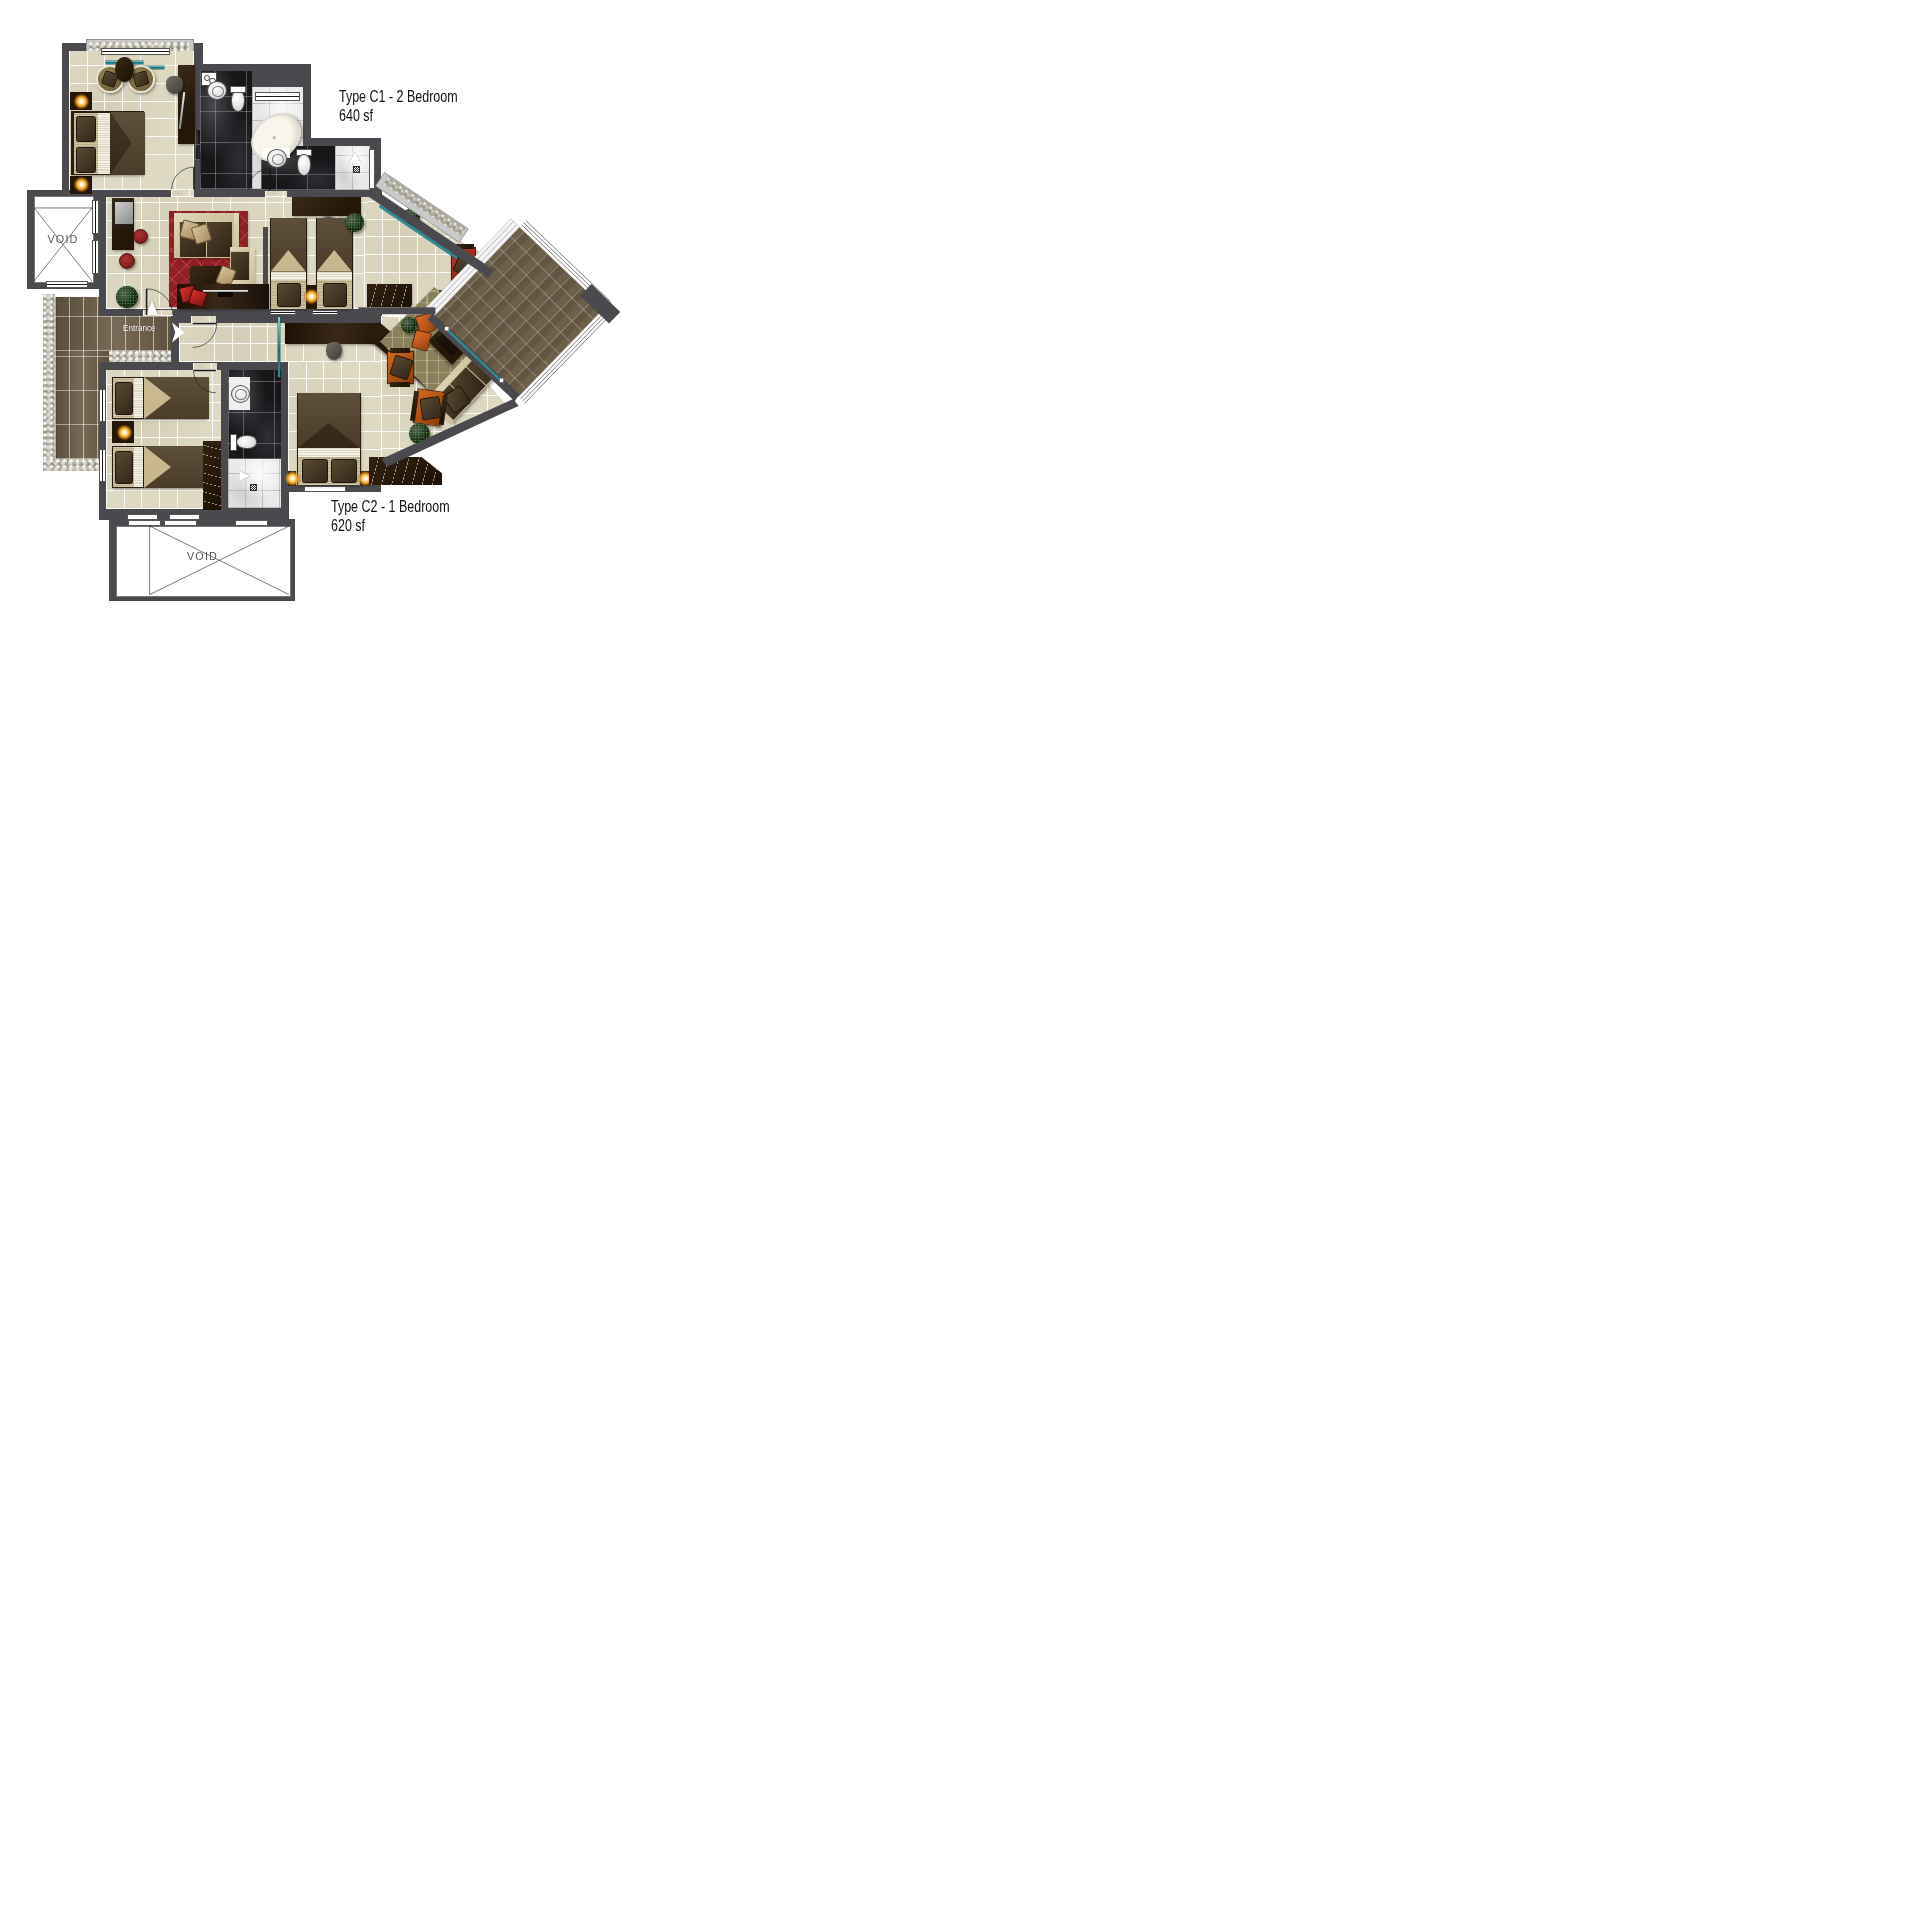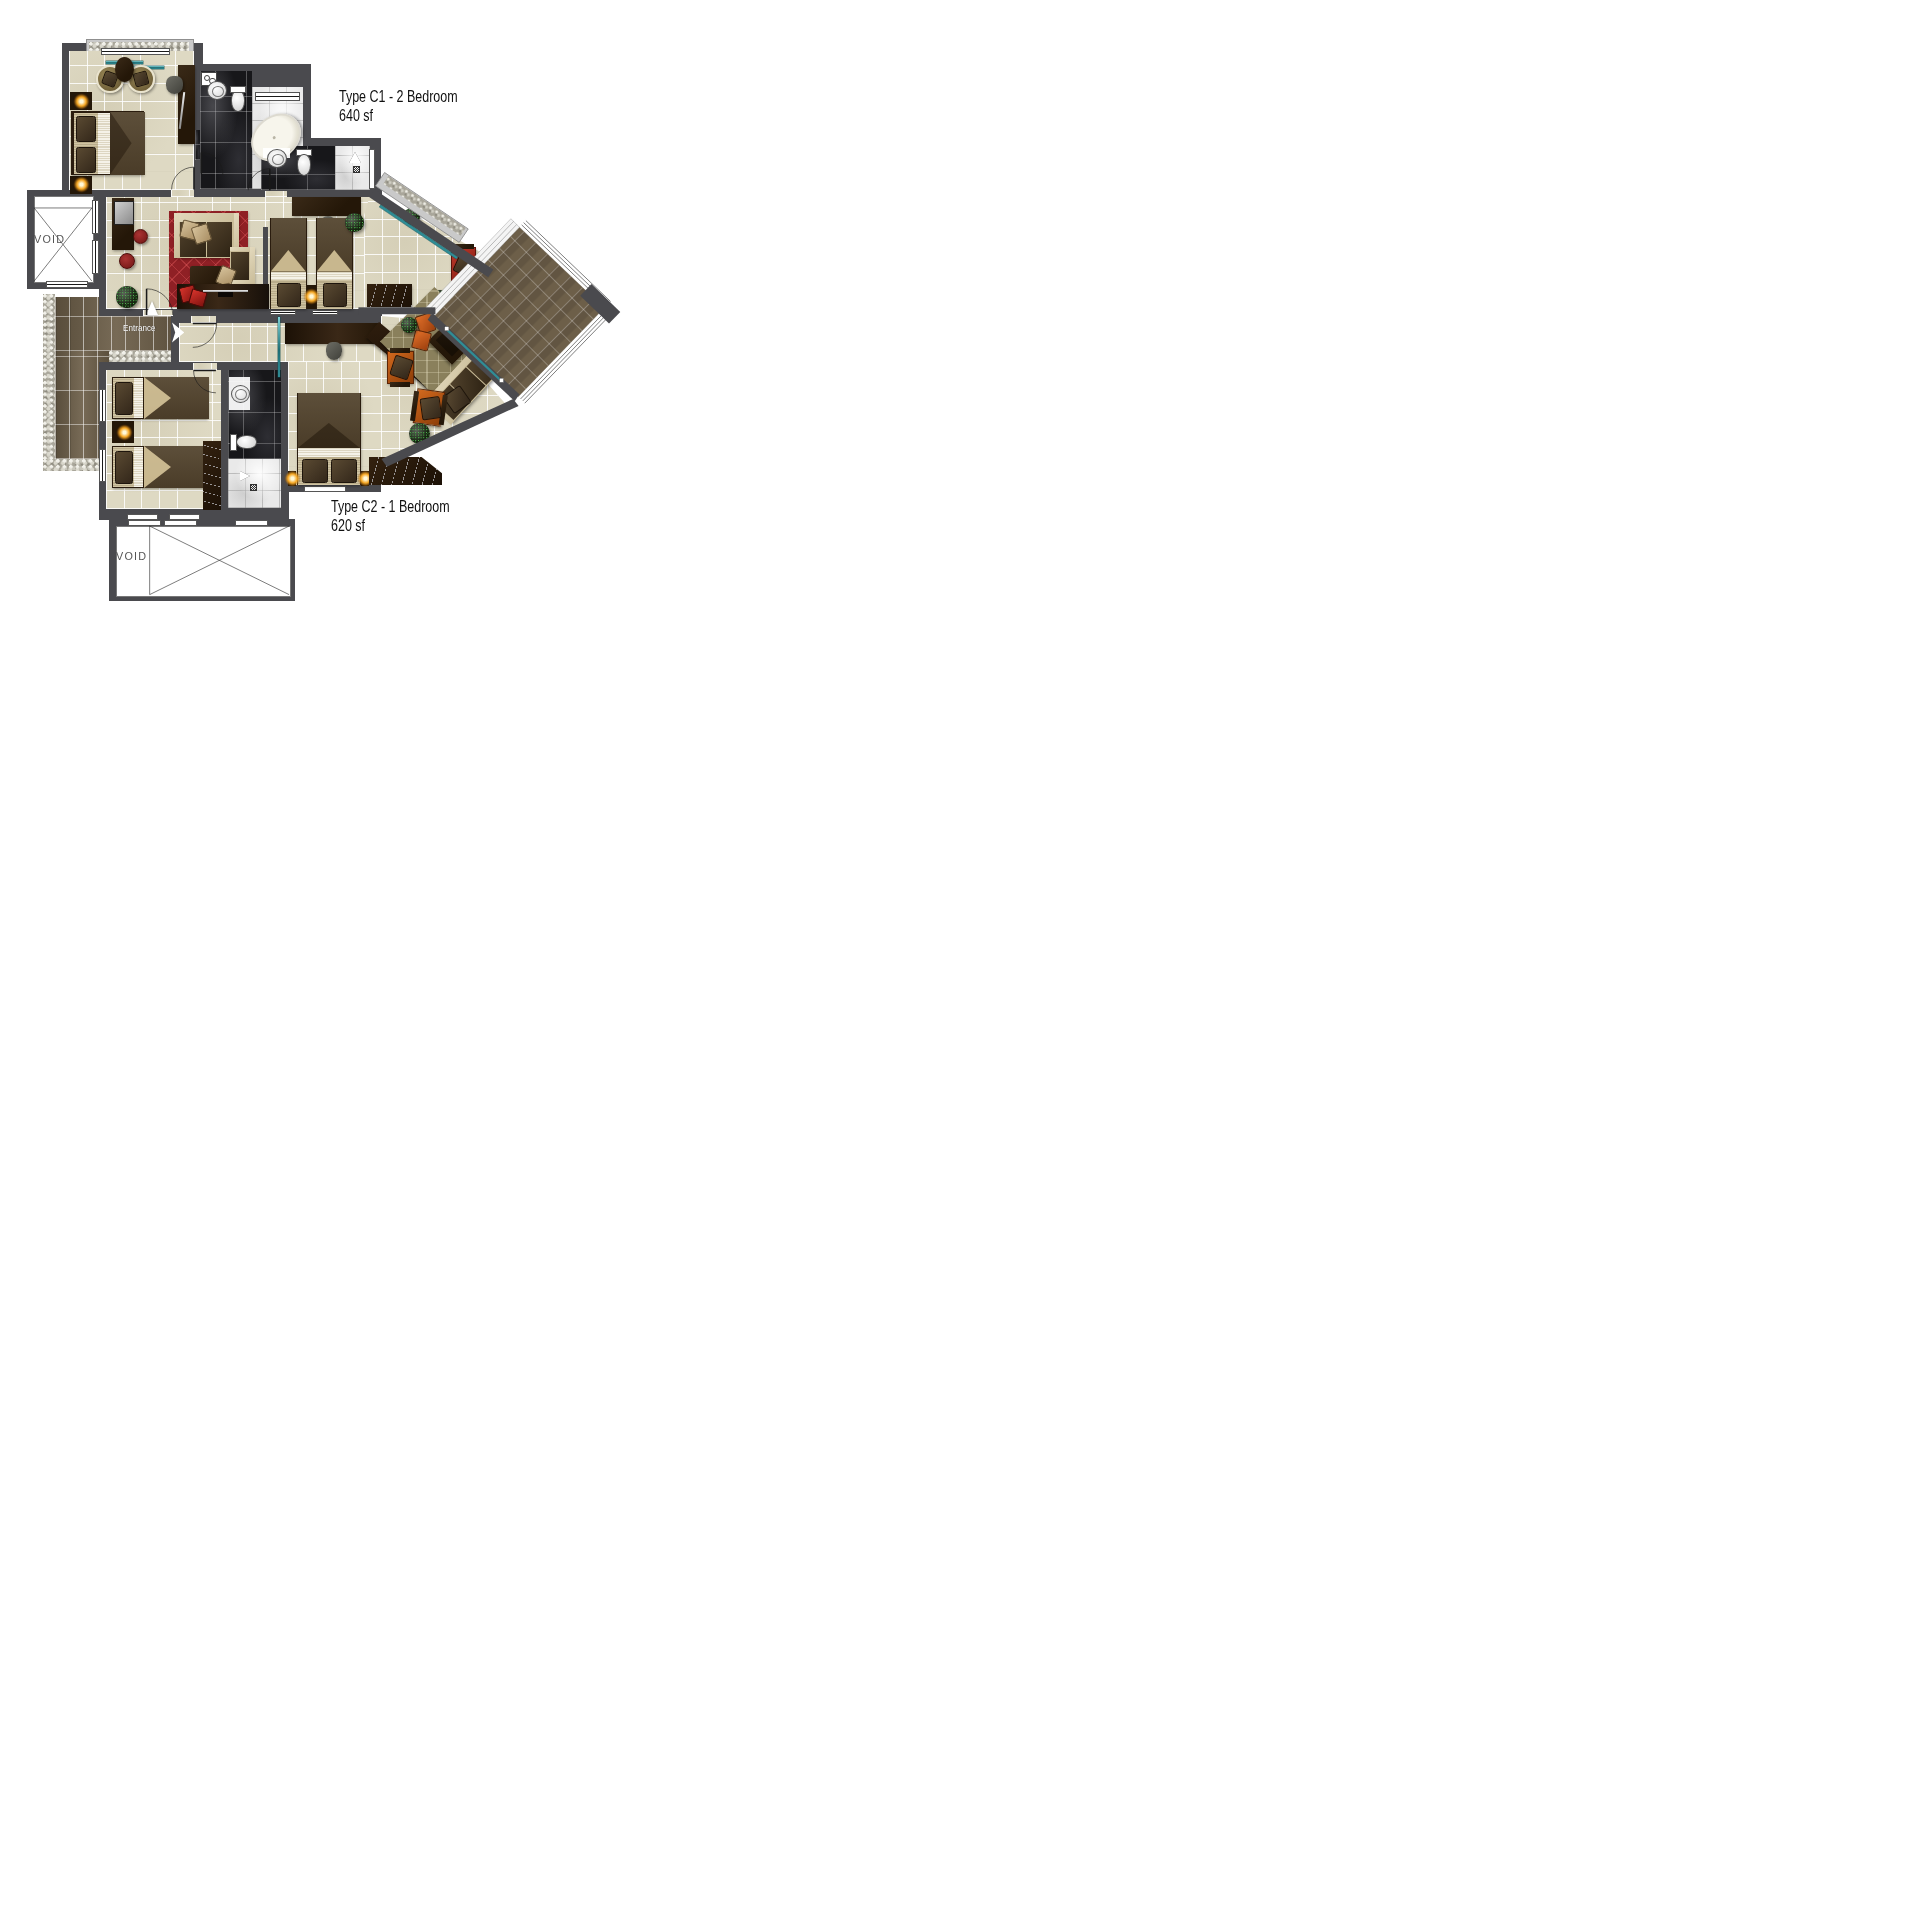--- a/index.html
+++ b/index.html
@@ -81,21 +81,21 @@
     box-shadow:0.8px 1.2px 2.3px rgba(0,0,0,.3);}
   .cream{background:linear-gradient(135deg,#e3d9bd,#c9bc98);}
   .seat{background:linear-gradient(135deg,#51422c,#2e2314);}
   .wrd{position:absolute;background:linear-gradient(135deg,#33210f,#1c1106);
     background-image:repeating-linear-gradient(105deg, transparent 0 9.2px, rgba(190,190,195,.75) 9.2px 9.8px),linear-gradient(135deg,#33210f,#1c1106);}
   .white{background:#fff;}
   .fix{position:absolute;background:radial-gradient(circle at 40% 35%,#ffffff,#d8d8d8 80%);border:0.6px solid #555;}
   
   .title{position:absolute;color:#111;font-size:16px;line-height:1.18;white-space:nowrap;
          transform:scaleX(.78);transform-origin:left top;}
-  .voidlbl{position:absolute;color:#555;font-size:10.8px;letter-spacing:1.2px;}
+  .voidlbl{position:absolute;color:#555;font-size:10.8px;letter-spacing:1.2px;text-align:center;}
   .entlbl{position:absolute;color:#fff;font-size:9.6px;text-shadow:0.4px 0.4px 0.8px rgba(0,0,0,.6);
           transform:scaleX(.85);transform-origin:left top;}
   svg.ol{position:absolute;left:0;top:0;pointer-events:none;}
 </style>
 </head>
 <body>
 
 <div id="plan">
 
   <div class="peb" style="left:43px;top:294px;width:11.6px;height:176px;"></div>

